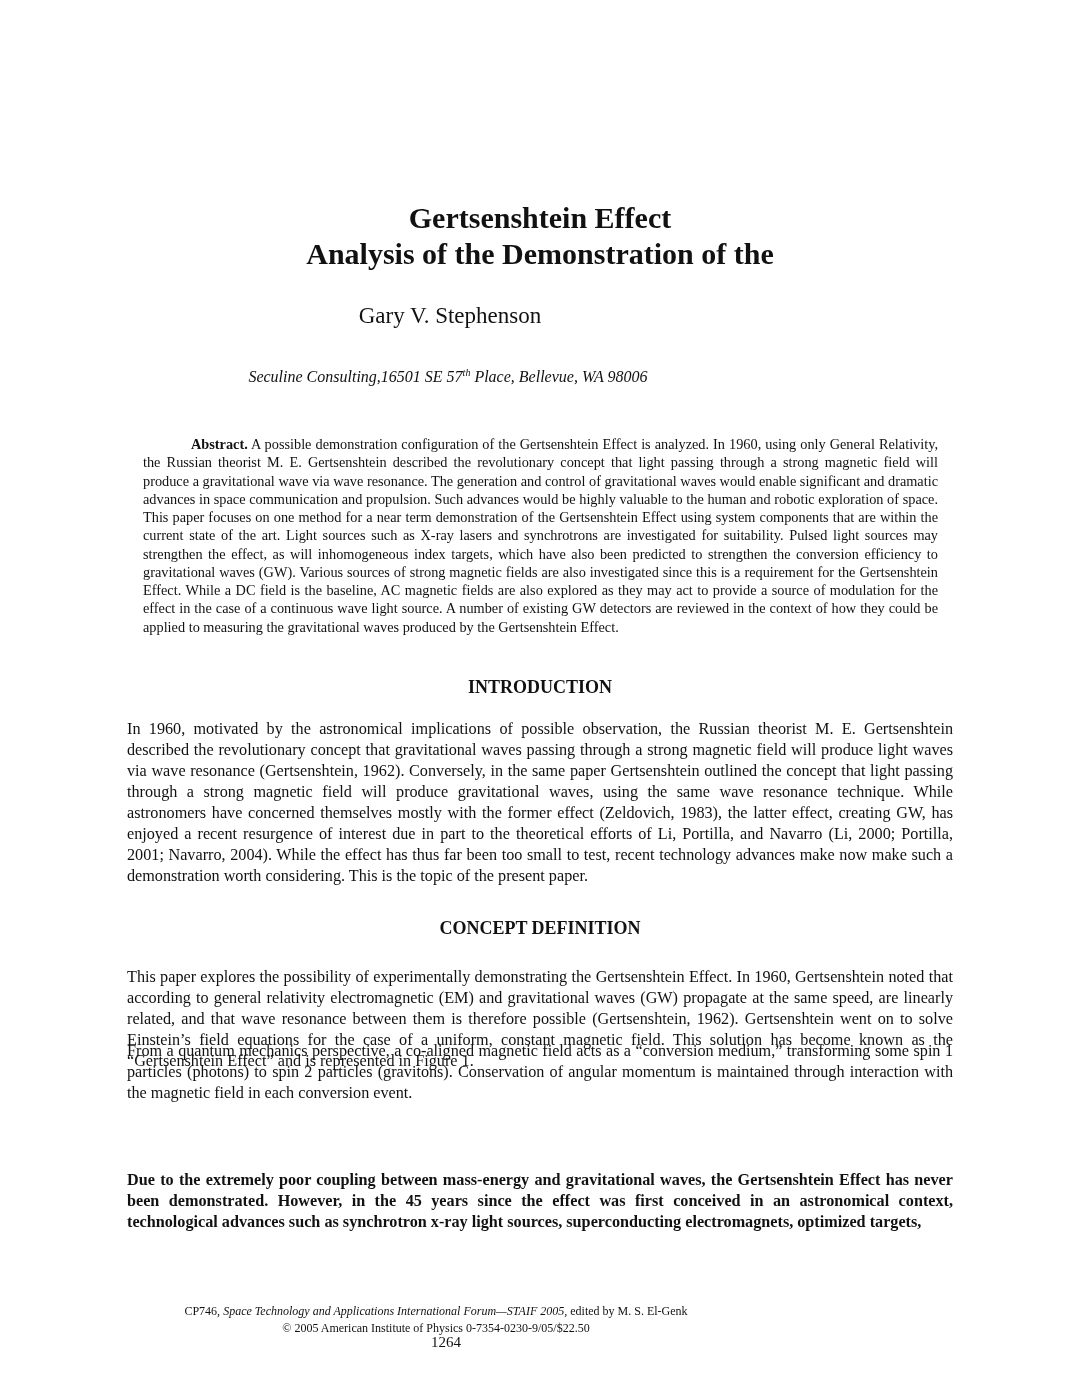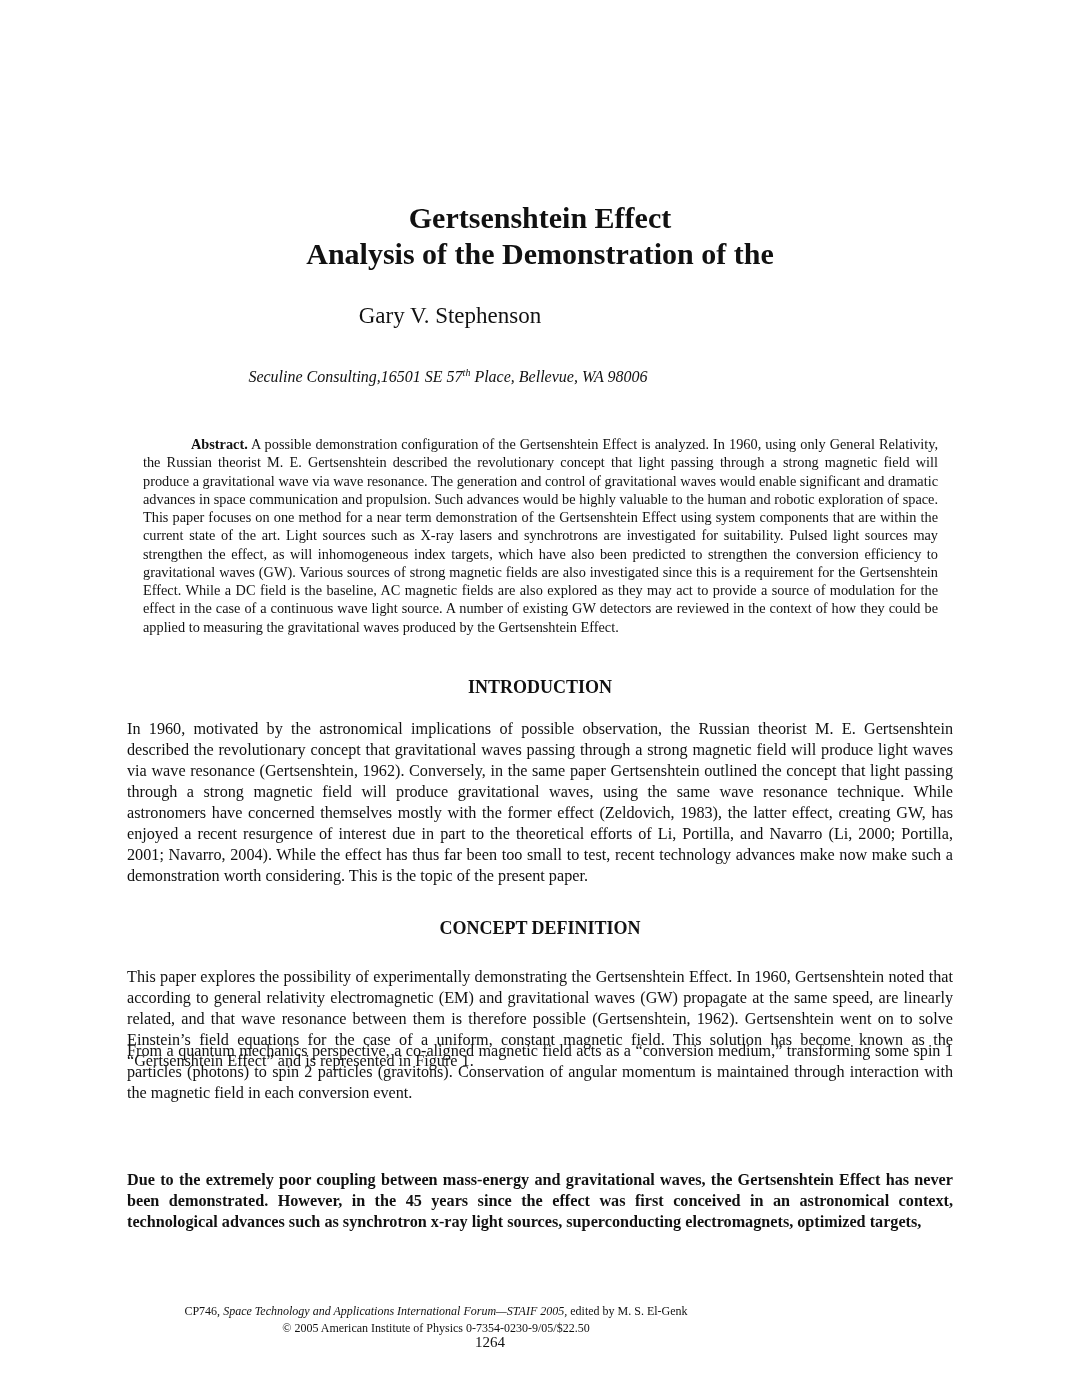--- a/index.html
+++ b/index.html
@@ -11,21 +11,21 @@
   .author { left: 0; width: 900px; top: 302px; text-align: center; font-size: 23px; line-height: 28px; }
   .affil { left: 0; width: 896px; top: 358px; text-align: center; font-style: italic;
            font-size: 16px; line-height: 29px; }
   .affil sup { font-size: 10px; }
   .abstract { left: 143px; width: 795px; top: 435px; font-size: 14.3px; line-height: 18.25px;
               text-align: justify; }
   .abstract b { font-weight: bold; margin-left: 48px; }
   .heading { left: 0; width: 1080px; text-align: center; font-weight: bold; font-size: 18px; line-height: 24px; }
   .para { left: 127px; width: 826px; font-size: 16.2px; line-height: 21px; text-align: justify; }
   .footer { left: 0; width: 872px; top: 1291px; text-align: center; font-size: 12px; line-height: 17px; margin-top: 12px; }
-  .pagenum { left: 0; width: 892px; top: 1334px; text-align: center; font-size: 15px; padding-left: 44px; }
+  .pagenum { left: 0; width: 892px; top: 1334px; text-align: center; font-size: 15px; }
   i { font-style: italic; }
 </style>
 </head>
 <body>
 
 <div class="abs title">
   <div>Gertsenshtein Effect</div>
   <div>Analysis of the Demonstration of the</div>
 </div>
 

